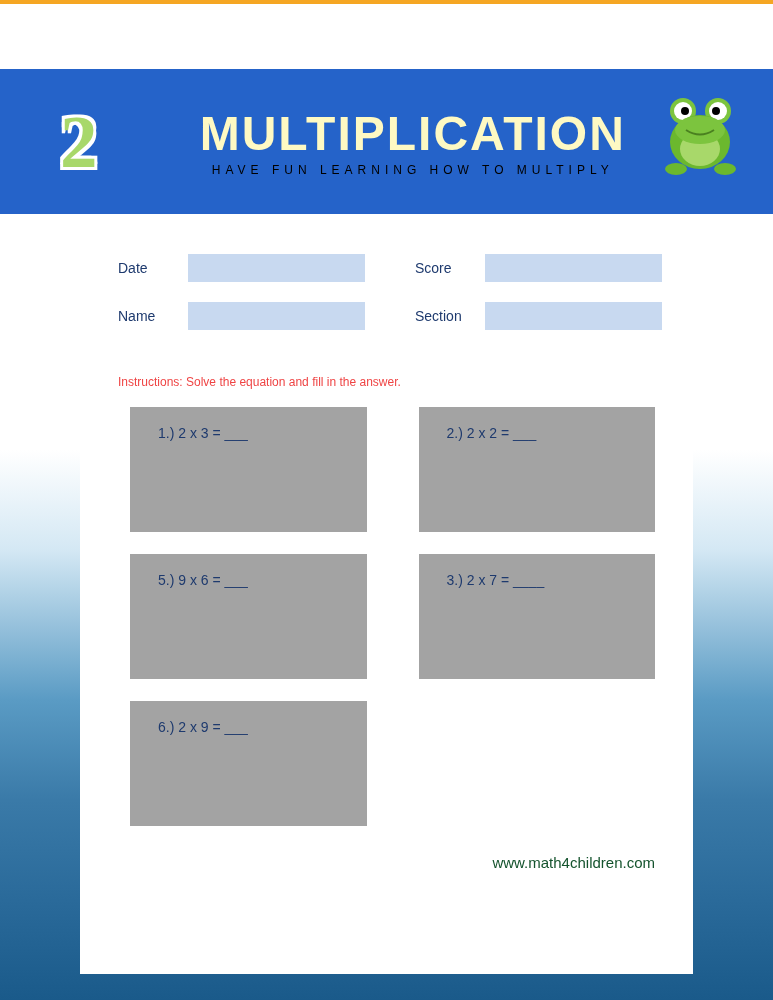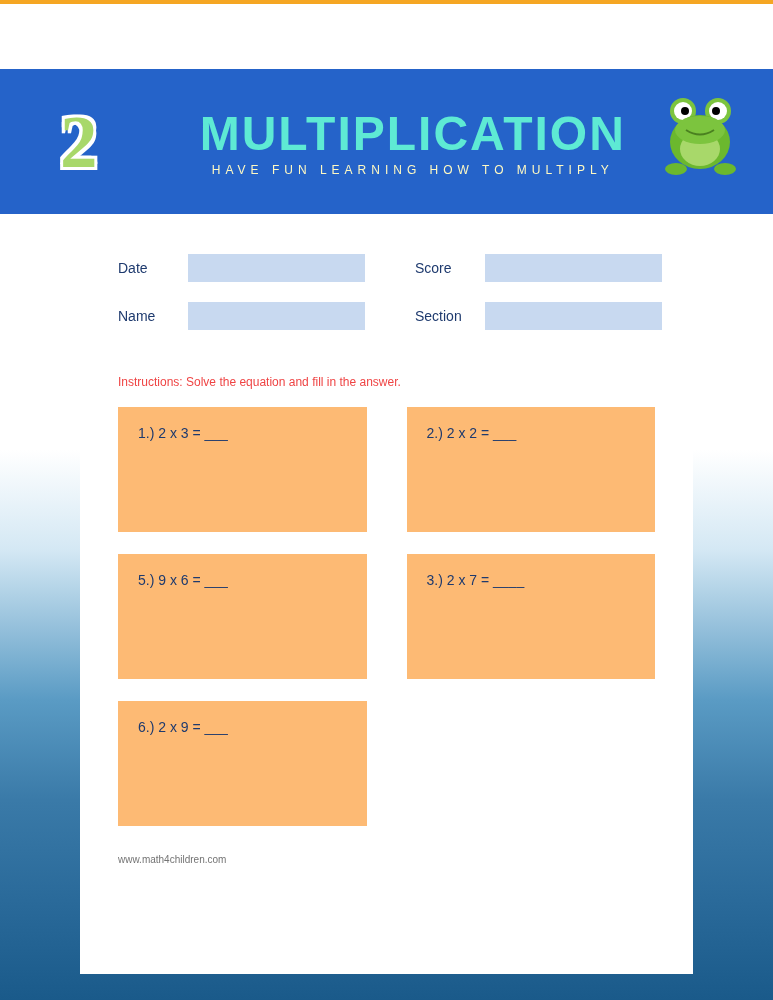--- a/index.html
+++ b/index.html
@@ -35,26 +35,26 @@
   color: #a8d86a;
   text-shadow: -3px 3px 0 #ffffff, 3px -3px 0 #ffffff, 3px 3px 0 #ffffff, -3px -3px 0 #ffffff;
   margin-right: 35px;
   margin-left: 20px;
 }
 .banner-text { flex: 1; text-align: center; margin-left: -40px; }
 .banner-title {
   font-size: 48px;
   font-weight: 900;
   letter-spacing: 2px;
-  color: #5eead4;
+  color: #fef9c3;
   font-family: Arial Black, Arial, sans-serif;
 }
 .banner-subtitle {
   font-size: 12px;
-  color: #fef9c3;
+  color: #000000;
   letter-spacing: 5px;
   margin-top: 2px;
 }
 .frog {
   position: absolute;
   right: 30px;
   top: 28px;
 }
 .sheet {
   background: #ffffff;
@@ -88,30 +88,31 @@
   color: #ef4444;
   font-size: 12px;
   margin: 45px 0 18px 0;
 }
 .problems {
   display: grid;
   grid-template-columns: 1fr 1fr;
   gap: 22px 40px;
 }
 .problem {
-  background: #fdba74;
+  background: #a3a3a3;
   height: 125px;
-  padding: 18px 20px;
+  padding: 18px 28px;
   color: #1e3a6e;
   font-size: 14px;
+  margin-left: 12px;
 }
 .footer {
-  text-align: left;
-  font-size: 10px;
-  color: #737373;
+  text-align: right;
+  font-size: 15px;
+  color: #14532d;
   margin-top: 28px;
 }
 </style>
 </head>
 <body>
 
 <div class="top-bar"></div>
 <div class="white-top"></div>
 
 <div class="banner">

